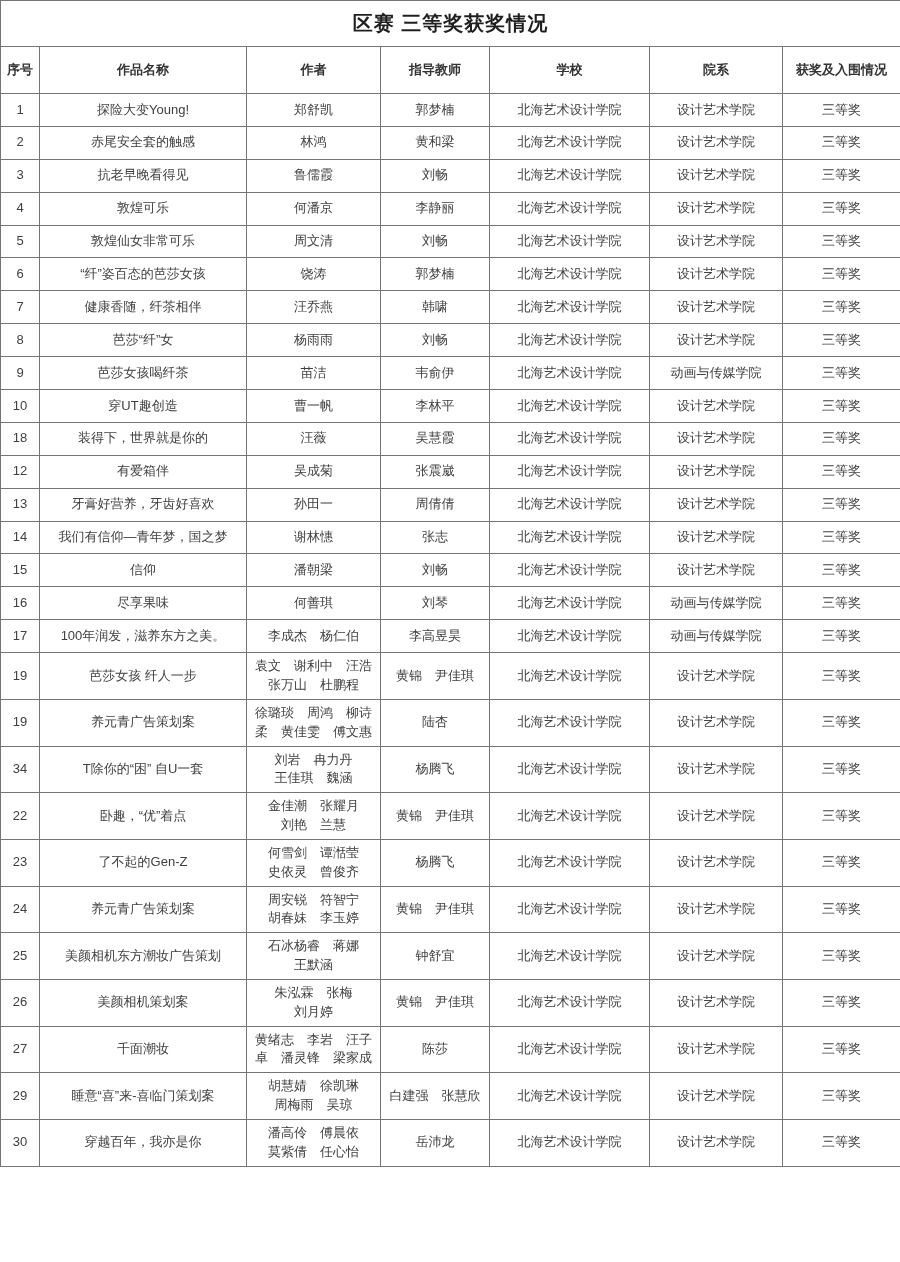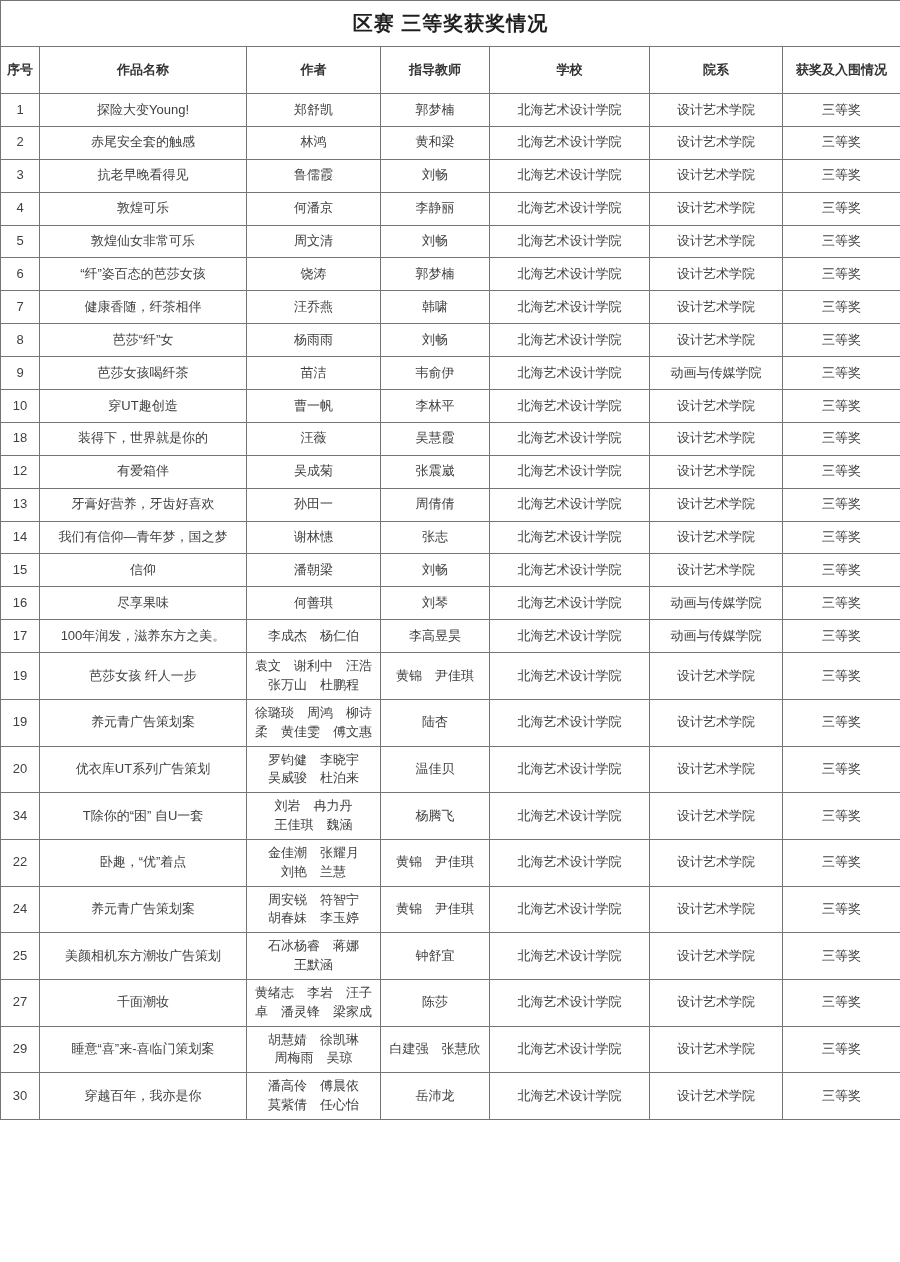--- a/index.html
+++ b/index.html
@@ -253,70 +253,80 @@
           <td>19</td>
           <td>养元青广告策划案</td>
           <td>徐璐琰　周鸿　柳诗
 柔　黄佳雯　傅文惠</td>
           <td>陆杏</td>
           <td>北海艺术设计学院</td>
           <td>设计艺术学院</td>
           <td>三等奖</td>
         </tr>
         <tr class="tall">
-          <td>20</td>
-          <td>优衣库UT系列广告策划</td>
-          <td>罗钧健　李晓宇
-吴威骏　杜泊来</td>
-          <td>温佳贝</td>
-          <td>北海艺术设计学院</td>
-          <td>设计艺术学院</td>
-          <td>三等奖</td>
-        </tr>
-        <tr class="tall">
           <td>34</td>
           <td>T除你的“困” 自U一套</td>
           <td>刘岩　冉力丹
 王佳琪　魏涵</td>
           <td>杨腾飞</td>
           <td>北海艺术设计学院</td>
           <td>设计艺术学院</td>
           <td>三等奖</td>
         </tr>
         <tr class="tall">
           <td>22</td>
           <td>卧趣，“优”着点</td>
           <td>金佳潮　张耀月
 刘艳　兰慧</td>
           <td>黄锦　尹佳琪</td>
           <td>北海艺术设计学院</td>
           <td>设计艺术学院</td>
           <td>三等奖</td>
         </tr>
         <tr class="tall">
+          <td>23</td>
+          <td>了不起的Gen-Z</td>
+          <td>何雪剑　谭湉莹
+史依灵　曾俊齐</td>
+          <td>杨腾飞</td>
+          <td>北海艺术设计学院</td>
+          <td>设计艺术学院</td>
+          <td>三等奖</td>
+        </tr>
+        <tr class="tall">
           <td>24</td>
           <td>养元青广告策划案</td>
           <td>周安锐　符智宁
 胡春妹　李玉婷</td>
           <td>黄锦　尹佳琪</td>
           <td>北海艺术设计学院</td>
           <td>设计艺术学院</td>
           <td>三等奖</td>
         </tr>
         <tr class="tall">
           <td>25</td>
           <td>美颜相机东方潮妆广告策划</td>
           <td>石冰杨睿　蒋娜
 王默涵</td>
           <td>钟舒宜</td>
           <td>北海艺术设计学院</td>
           <td>设计艺术学院</td>
           <td>三等奖</td>
         </tr>
         <tr class="tall">
+          <td>26</td>
+          <td>美颜相机策划案</td>
+          <td>朱泓霖　张梅
+刘月婷</td>
+          <td>黄锦　尹佳琪</td>
+          <td>北海艺术设计学院</td>
+          <td>设计艺术学院</td>
+          <td>三等奖</td>
+        </tr>
+        <tr class="tall">
           <td>27</td>
           <td>千面潮妆</td>
           <td>黄绪志　李岩　汪子
 卓　潘灵锋　梁家成</td>
           <td>陈莎</td>
           <td>北海艺术设计学院</td>
           <td>设计艺术学院</td>
           <td>三等奖</td>
         </tr>
         <tr class="tall">

